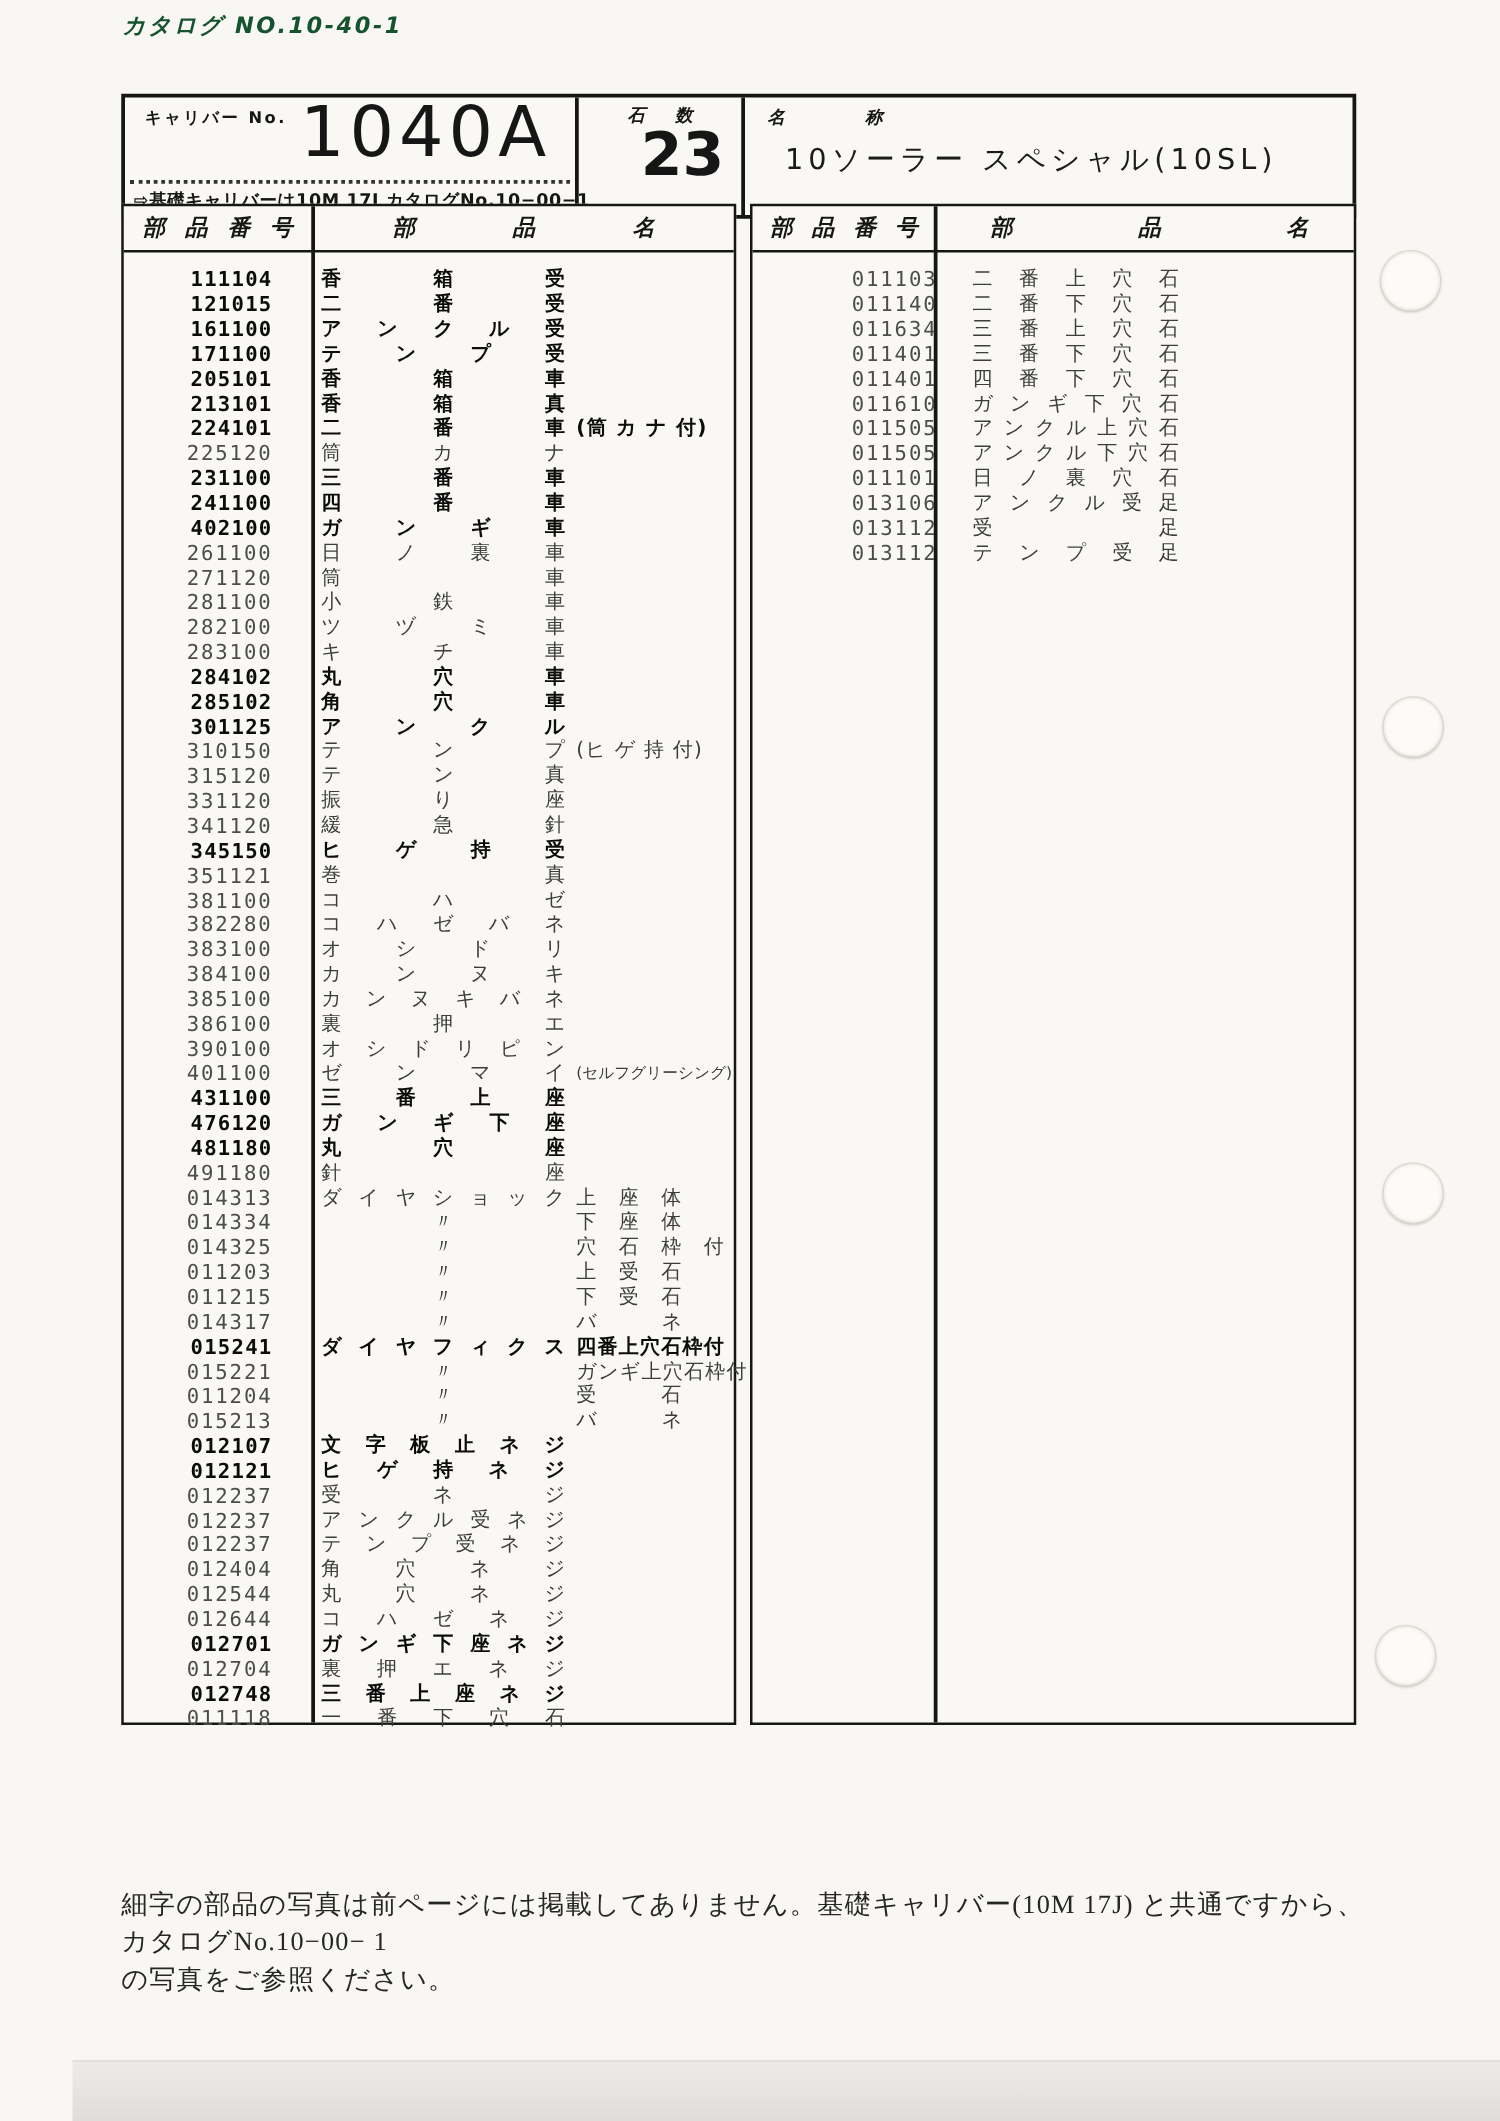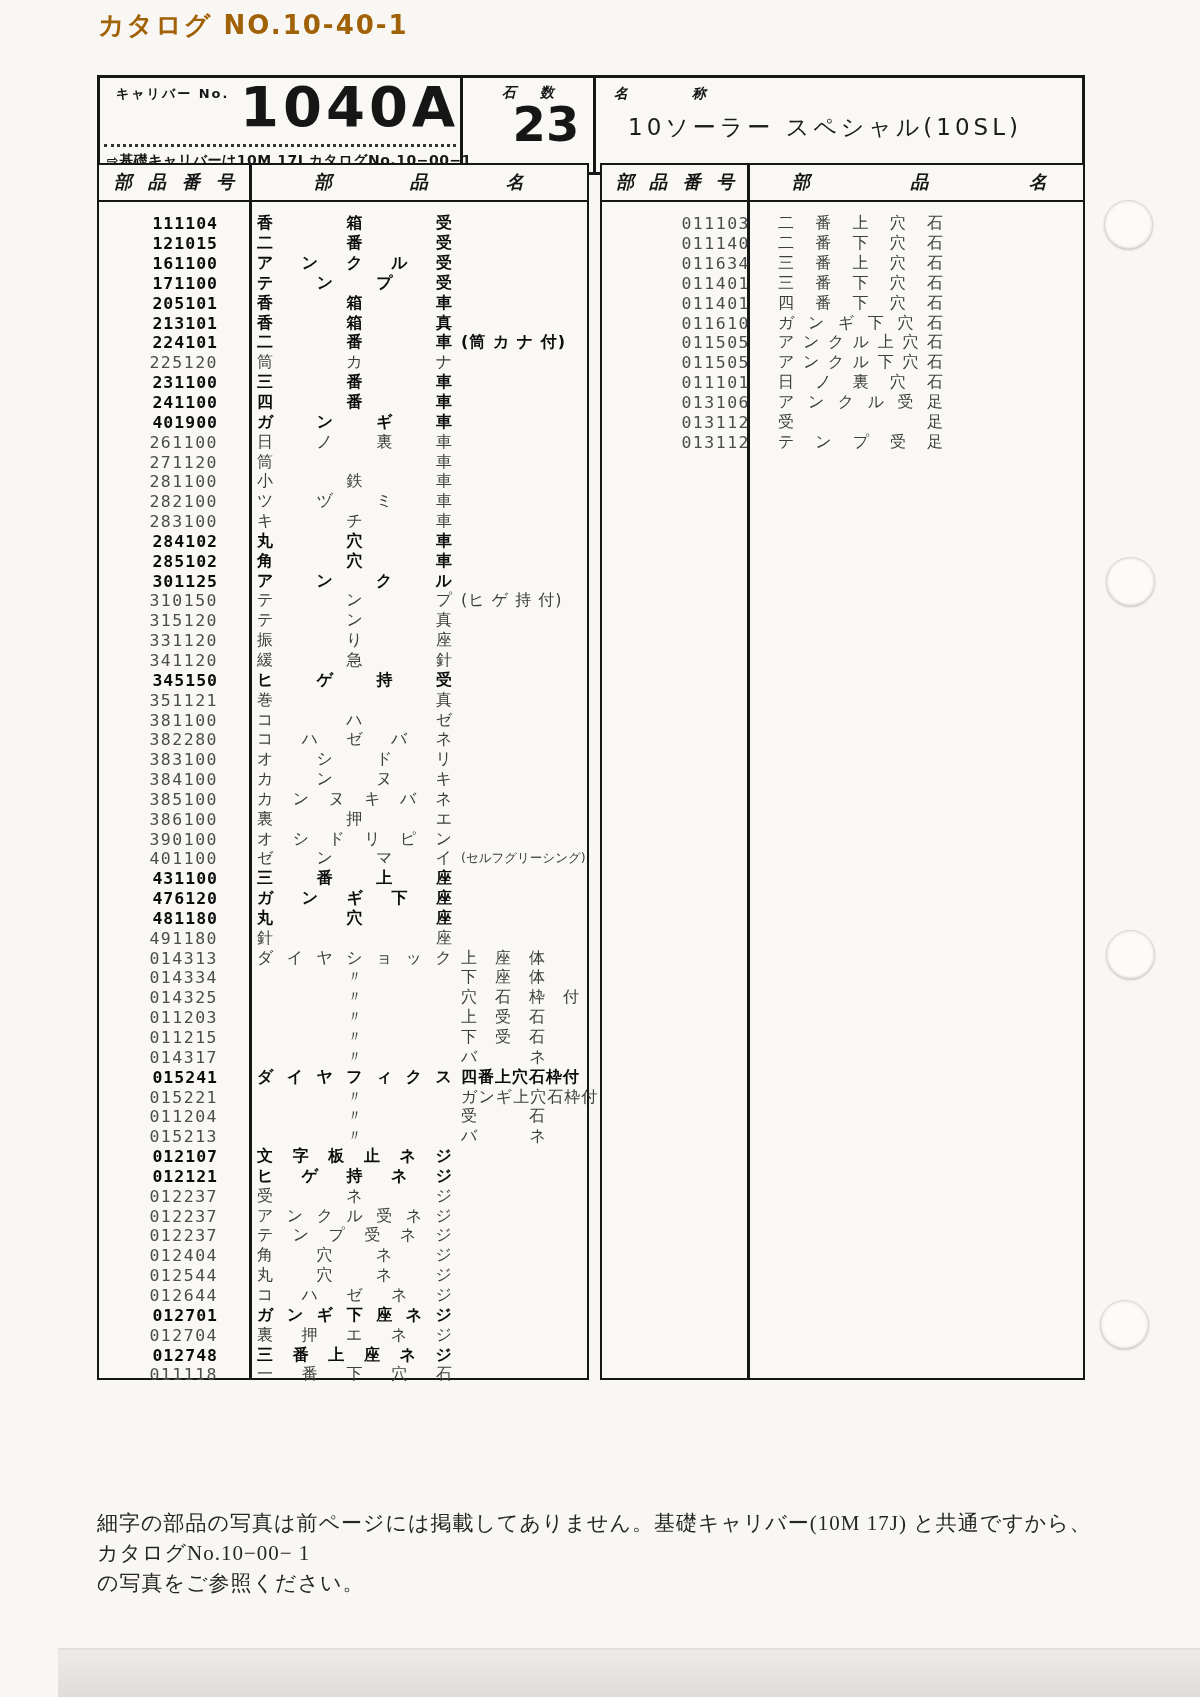--- a/index.html
+++ b/index.html
@@ -1,28 +1,28 @@
 <!DOCTYPE html>
 <html><head>
 <meta charset="utf-8">
 <style>
   html,body{margin:0;padding:0;}
   body{width:1200px;height:1697px;background:#eceae6;font-family:"DejaVu Sans","Liberation Sans",sans-serif;}
   .page{position:absolute;left:0;top:0;width:1200px;height:1697px;background:#f8f7f3;overflow:hidden;color:#161616;}
 
-  .catalog-title{position:absolute;left:98px;top:8px;font-size:26px;font-weight:700;letter-spacing:2px;color:#a16207;}
+  .catalog-title{position:absolute;left:98px;top:8px;font-size:18px;font-weight:700;letter-spacing:2px;color:#14532d;font-style:italic;}
 
   
   .hdrbox{position:absolute;left:97px;top:75px;width:988px;height:100px;border:3px solid #161616;display:flex;box-sizing:border-box;background:#f9f8f4;}
   .hcell{position:relative;box-sizing:border-box;height:100%;}
   .hcell.c1{width:363px;border-right:3px solid #161616;}
   .hcell.c2{width:133px;border-right:3px solid #161616;}
   .hcell.c3{flex:1;}
   .cal-label{position:absolute;left:16px;top:7px;font-size:13px;font-weight:700;letter-spacing:2px;}
-  .cal-no{position:absolute;left:140px;top:-4px;font-size:56px;font-weight:700;letter-spacing:4px;font-family:"DejaVu Sans","Liberation Sans",sans-serif;text-align:center;}
+  .cal-no{position:absolute;left:140px;top:-4px;font-size:56px;font-weight:400;letter-spacing:4px;font-family:"DejaVu Sans","Liberation Sans",sans-serif;text-align:center;}
   .dotline{position:absolute;left:4px;right:4px;bottom:25px;border-bottom:3px dotted #333;}
   .base-note{position:absolute;left:7px;bottom:2px;font-size:14px;font-weight:700;letter-spacing:0.5px;white-space:nowrap;}
   .jewel-label{position:absolute;left:0;right:0;top:6px;display:flex;justify-content:space-between;width:52px;margin:0 auto;font-size:14px;font-weight:700;}
   .jewel-count{position:absolute;left:0;right:0;top:18px;text-align:center;font-size:48px;font-weight:700;padding-left:36px;}
   .name-label{position:absolute;left:18px;top:7px;display:flex;justify-content:space-between;width:92px;font-size:14px;font-weight:700;}
   .movement-name{position:absolute;left:32px;top:34px;font-size:23px;letter-spacing:4px;color:#1b1b1b;white-space:nowrap;}
 
   
   .tbl{position:absolute;top:163px;height:1217px;border:2.5px solid #161616;box-sizing:border-box;background:#f9f8f4;}
   .tbl-left{left:97px;width:492px;}
@@ -206,21 +206,21 @@
           <span class="num">241100</span>
           <span class="nm">
             <span class="main">
               <i>四</i>
               <i>番</i>
               <i>車</i>
             </span>
           </span>
         </div>
         <div class="trow b">
-          <span class="num">401900</span>
+          <span class="num">402100</span>
           <span class="nm">
             <span class="main">
               <i>ガ</i>
               <i>ン</i>
               <i>ギ</i>
               <i>車</i>
             </span>
           </span>
         </div>
         <div class="trow">

